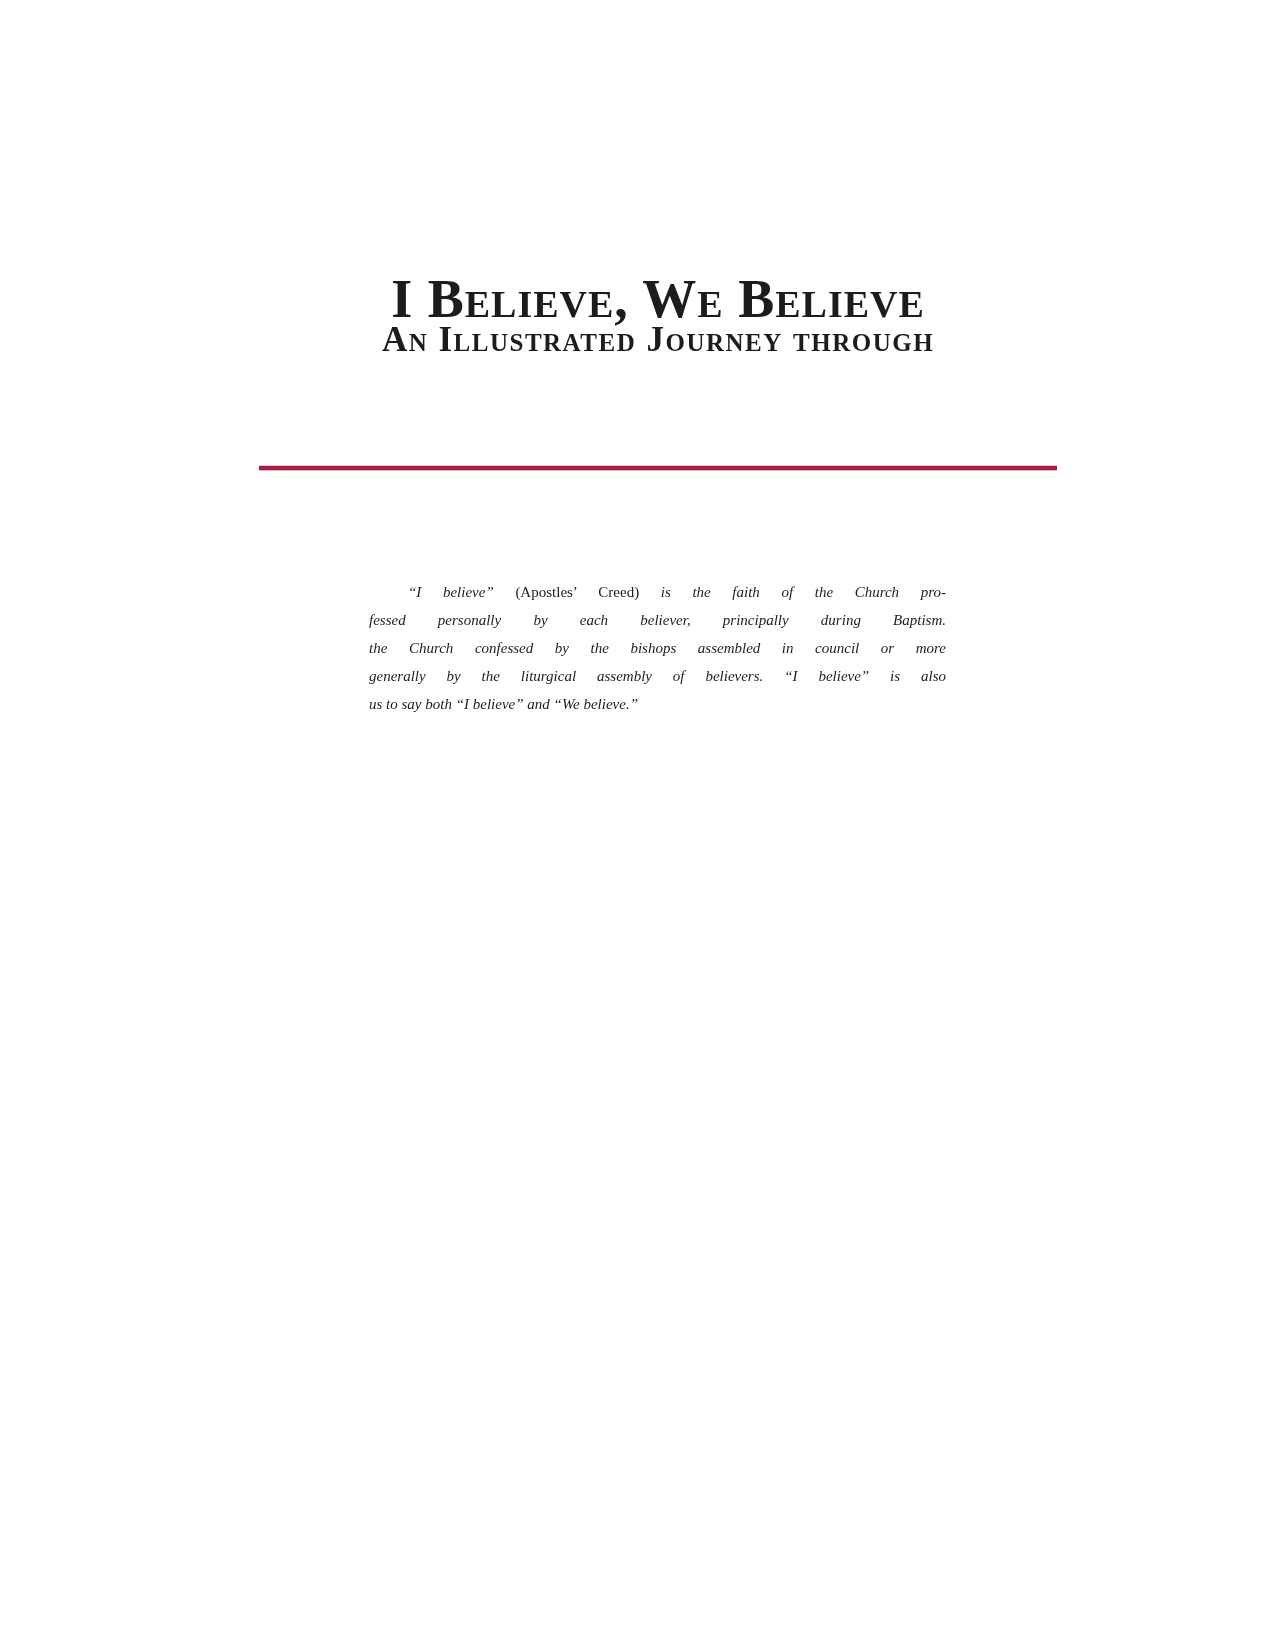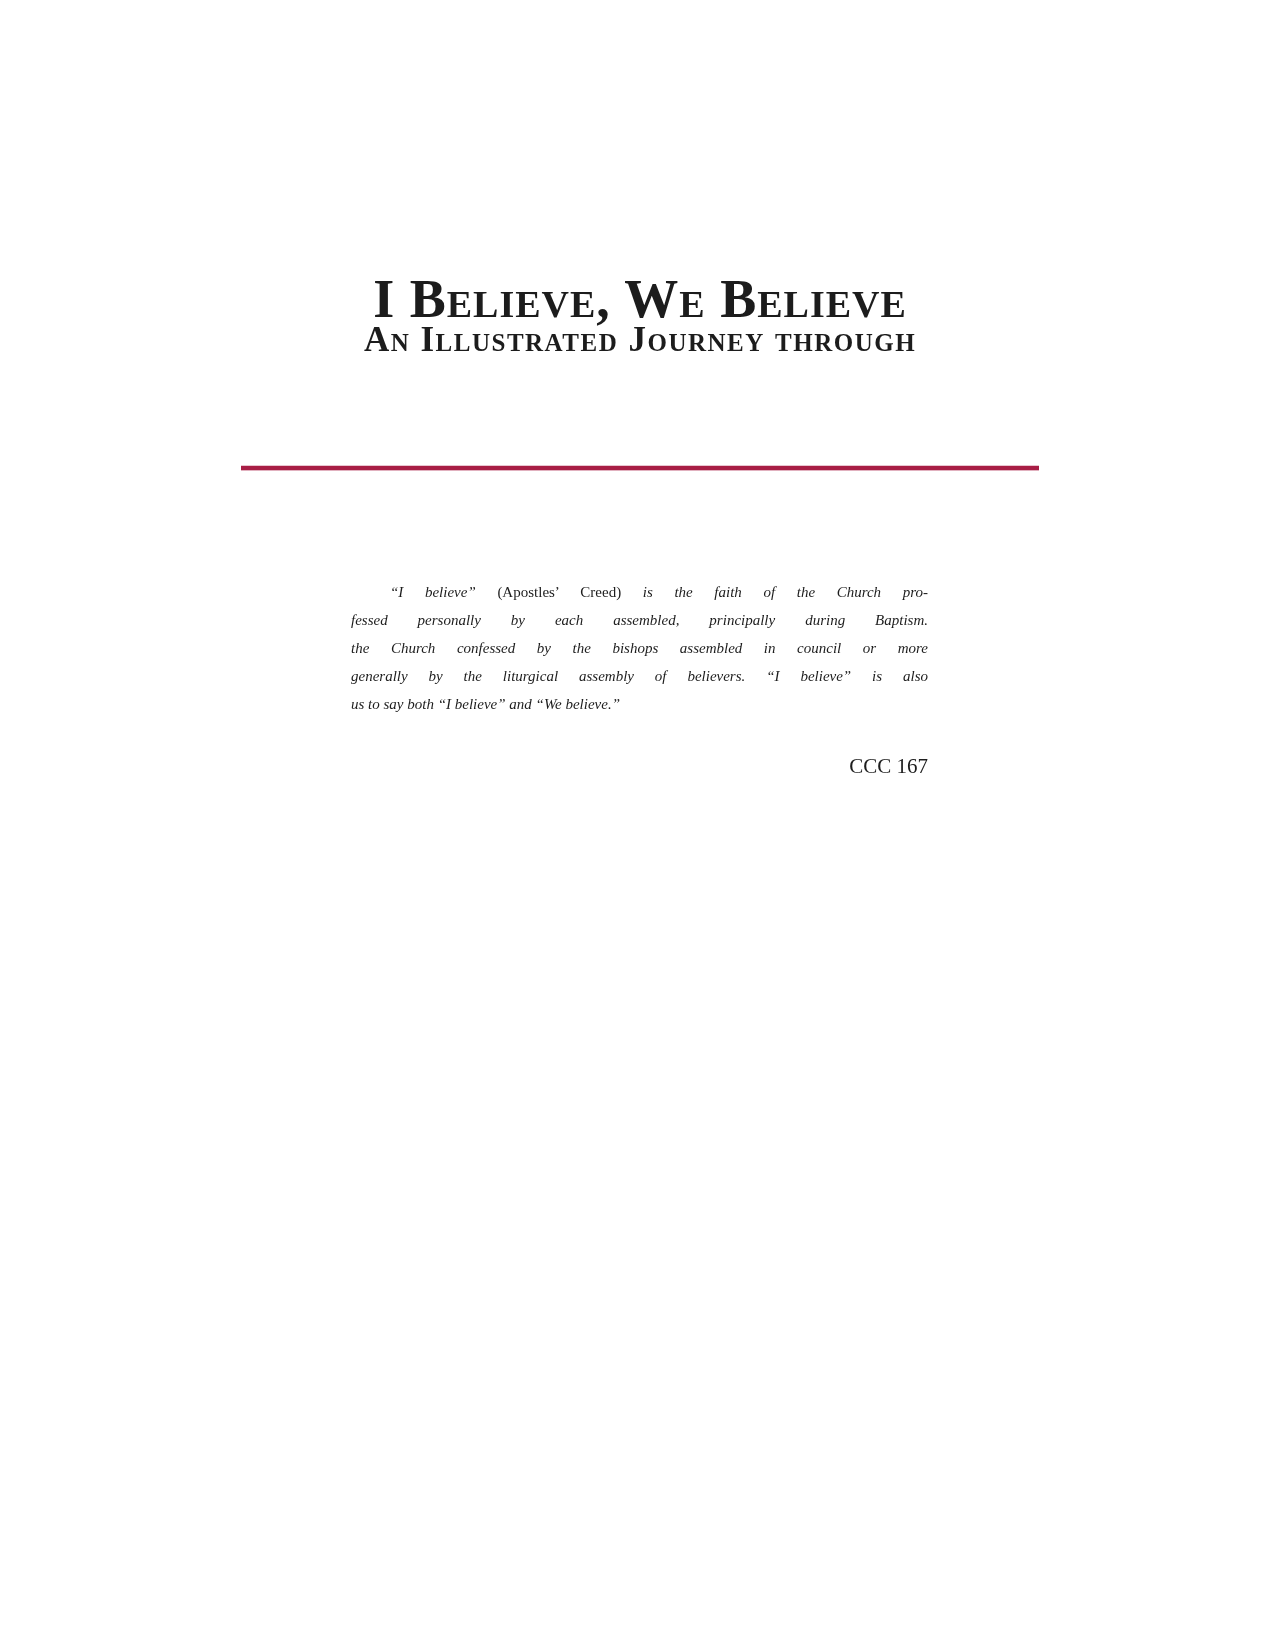--- a/index.html
+++ b/index.html
@@ -11,21 +11,21 @@
     position: relative;
     width: 1271px;
     height: 1646px;
     background: #ffffff;
     overflow: hidden;
     font-family: "Liberation Serif", "DejaVu Serif", serif;
     color: #1d1d1d;
   }
   .content {
     position: absolute;
-    left: 241px;
+    left: 259px;
     top: 0;
     width: 798px;
     height: 100%;
   }
   .doc-title {
     position: absolute;
     top: 233px;
     left: 0;
     width: 100%;
     text-align: center;
@@ -107,29 +107,28 @@
       <div>An Illustrated Journey through</div>
     </div>
 
     <div class="divider"></div>
 
     <div class="quote">
       <div class="qline first">
         <span class="seg italic">“I believe” </span><span class="seg roman">(Apostles’ Creed) </span><span class="seg italic">is the faith of the Church pro-</span>
       </div>
       <div class="qline">
-        <span class="seg italic">fessed personally by each assembled, principally during Baptism.</span>
+        <span class="seg italic">fessed personally by each believer, principally during Baptism.</span>
       </div>
       <div class="qline">
         <span class="seg italic">the Church confessed by the bishops assembled in council or more</span>
       </div>
       <div class="qline">
         <span class="seg italic">generally by the liturgical assembly of believers. “I believe” is also</span>
       </div>
       <div class="qline last">
         <span class="seg italic">us to say both “I believe” and “We believe.”</span>
       </div>
     </div>
 
-    <div class="attribution">CCC 167</div>
 
   </div>
 </div>
 
 </body></html>

